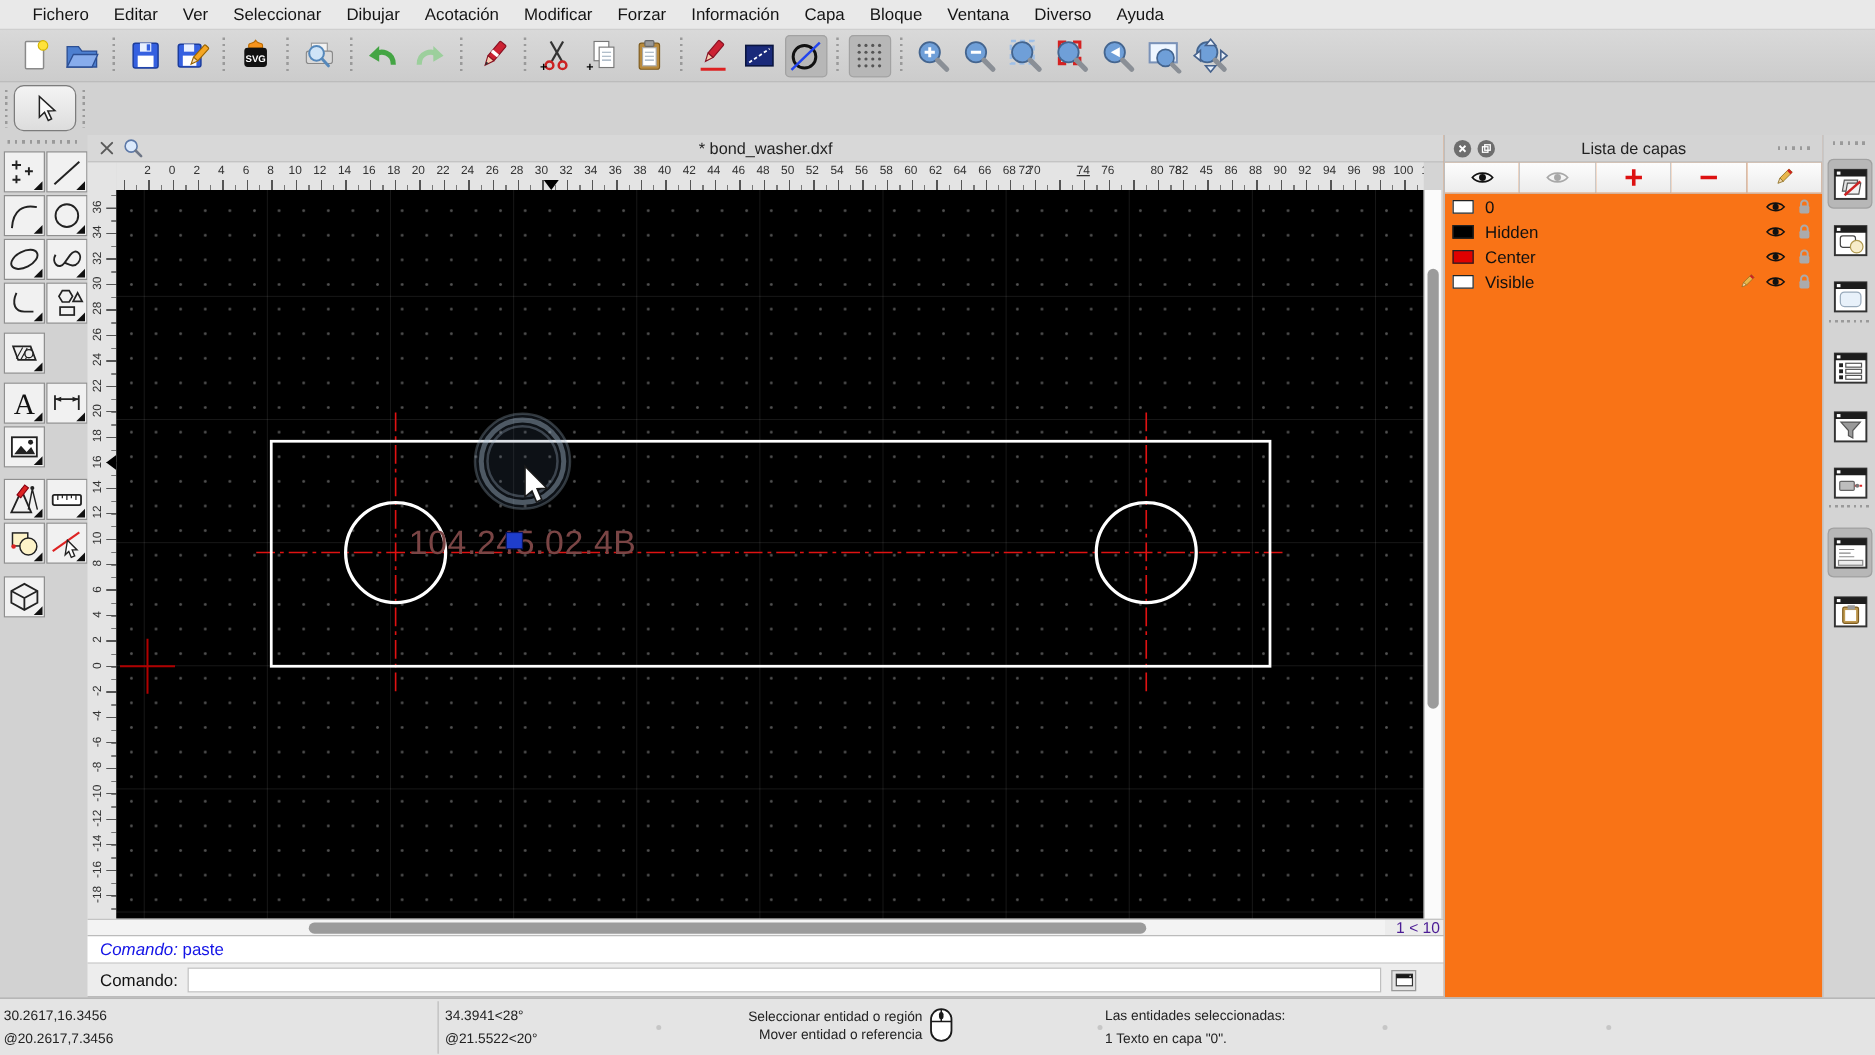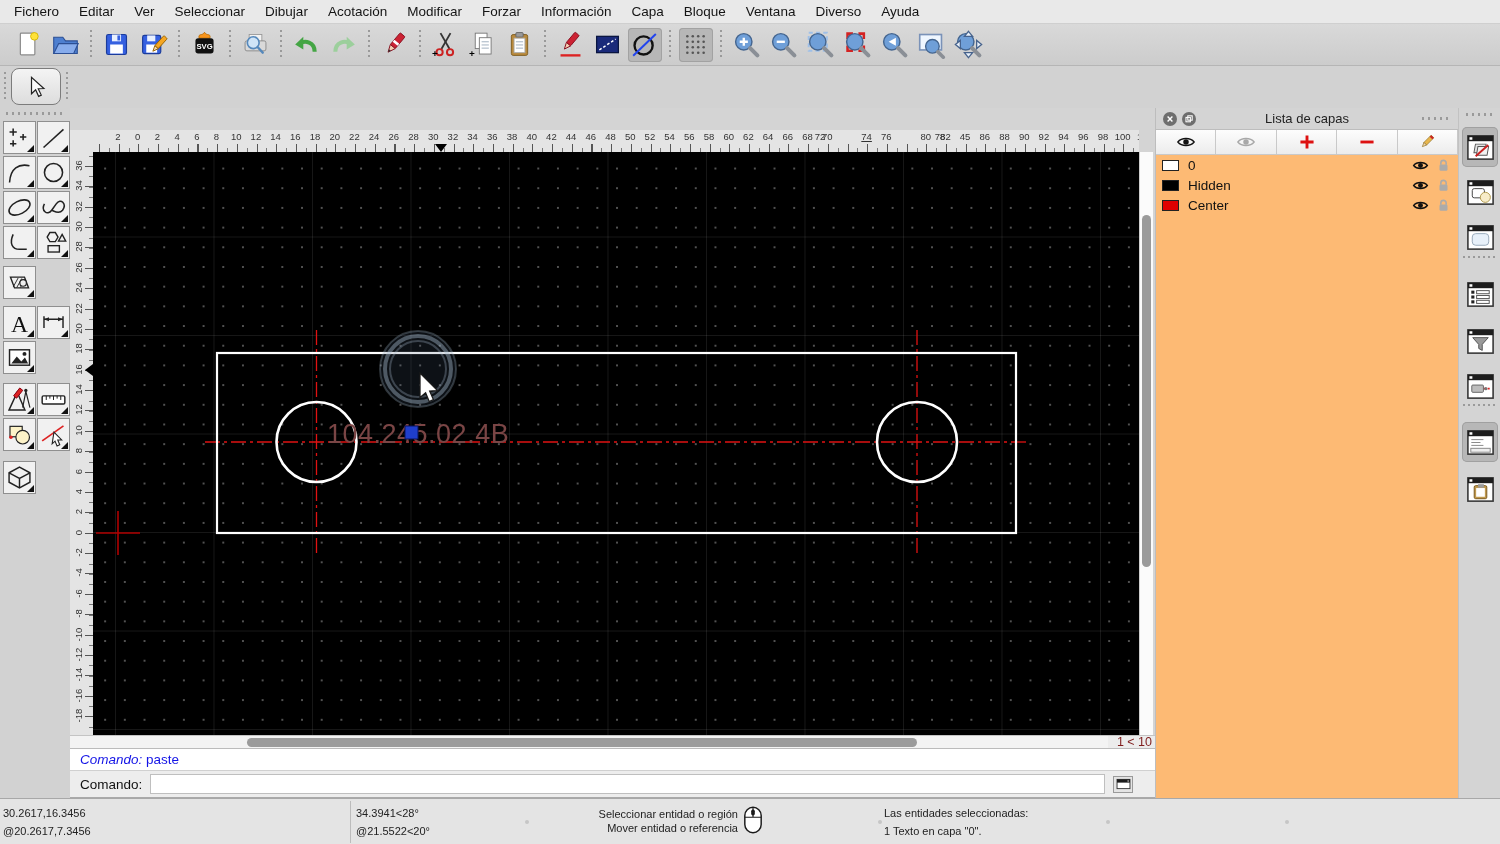--- a/index.html
+++ b/index.html
@@ -2,21 +2,21 @@
 <html><head>
 <meta charset="utf-8">
 <style>
   * { margin:0; padding:0; box-sizing:border-box; }
   html,body { width:1500px; height:844px; overflow:hidden; background:#d4d4d4;
     font-family:"Liberation Sans", sans-serif; }
   #app { position:relative; width:1500px; height:844px; background:#d4d4d4; }
 
   
   .menubar { position:absolute; left:0; top:0; width:1500px; height:24px;
-    background:#e9e9e9; border-bottom:1px solid #cfcfcf; display:flex; align-items:center; padding-left:4px; }
+    background:#e9e9e9; border-bottom:1px solid #cfcfcf; display:flex; align-items:center; padding-left:16px; }
   .menu-item { font-size:13.5px; color:#141414; padding:0 10px; height:24px; line-height:24px; cursor:default; }
 
   
   .toolbar { position:absolute; left:0; top:24px; width:1500px; height:42px;
     background:linear-gradient(#d9d9d9,#cccccc); border-bottom:1px solid #b5b5b5;
     display:flex; align-items:center; padding-left:10px; }
   .tb-btn { width:34px; height:34px; display:flex; align-items:center; justify-content:center;
     margin:0 1.5px; border-radius:4px; }
   .tb-btn svg { width:29px; height:29px; }
   .tb-btn.pressed { background:#b7b7b7; box-shadow:inset 0 0 0 1px #a2a2a2; }
@@ -74,36 +74,36 @@
     background-size:98.5px 98.5px, 98.5px 98.5px, 19.7px 19.7px;
     background-position:22px 85.5px, 22px 85.5px, 2.3px 6.7px; }
   .canvas svg { position:absolute; left:0; top:0; }
   .cl { stroke:#e01212; stroke-width:1.3; stroke-dasharray:15 4 3 4; fill:none; }
 
   .vscroll { position:absolute; left:1139px; top:152px; width:14px; height:583px; background:#fbfbfb; border-left:1px solid #ccc; }
   .vthumb { position:absolute; left:2px; top:63px; width:9px; height:352px; background:#9b9b9b; border-radius:5px; }
   .hscroll { position:absolute; left:70px; top:735px; width:1038px; height:13px; background:#f3f3f3; border-top:1px solid #c4c4c4; }
   .hthumb { position:absolute; left:177px; top:2px; width:670px; height:9px; background:#9b9b9b; border-radius:5px; }
   .scale-ind { position:absolute; left:1108px; top:735px; width:47px; height:13px; background:#ececec; border-top:1px solid #c4c4c4;
-    font-size:12.5px; color:#7f1d1d; text-align:right; padding-right:3px; line-height:13px; }
+    font-size:12.5px; color:#4c1d95; text-align:right; padding-right:3px; line-height:13px; }
 
   .cmd-history { position:absolute; left:70px; top:748px; width:1085px; height:22px; background:#fff;
     border-top:1px solid #bbb; font-size:13.5px; line-height:22px; padding-left:10px; }
   .cmd-i { color:#1414e6; font-style:italic; }
   .cmd-v { color:#1414e6; }
   .cmd-row { position:absolute; left:70px; top:770px; width:1085px; height:28px; background:#ededed;
     border-top:1px solid #d0d0d0; border-bottom:1px solid #aaa; display:flex; align-items:center; padding-left:10px; }
   .cmd-label { font-size:13.5px; color:#111; margin-right:8px; }
   .cmd-input { flex:0 0 955px; height:20px; border:1px solid #bfbfbf; background:#fff; font-size:13px; padding:0 4px; outline:none; }
   .detach-btn { width:20px; height:17px; margin-left:8px; border:1px solid #9a9a9a; background:#e4e4e4;
     display:flex; align-items:center; justify-content:center; }
   .detach-btn svg { width:15px; height:12px; }
 
   
-  .rightpanel { position:absolute; left:1155px; top:108px; width:303px; height:690px; background:#fdba74; border-left:1px solid #bdbdbd; }
+  .rightpanel { position:absolute; left:1155px; top:108px; width:303px; height:690px; background:#f97316; border-left:1px solid #bdbdbd; }
   .panel-title { position:relative; height:22px; background:#d4d4d4; border-bottom:1px solid #bdbdbd; }
   .ptitle { position:absolute; left:0; right:0; text-align:center; font-size:13px; color:#222; line-height:21px; }
   .pbtn { position:absolute; top:4px; width:14px; height:14px; border-radius:50%; background:#6e6e6e;
     display:flex; align-items:center; justify-content:center; }
   .pbtn svg { width:8px; height:8px; }
   .pbtn.b2 { left:26px; }
   .pbtn.b1 { left:7px; }
   .ptitle-grip { position:absolute; right:6px; top:9px; width:30px; height:3px;
     background-image:repeating-linear-gradient(90deg,#9a9a9a 0 2px, transparent 2px 6px); }
   .panel-toolbar { display:flex; height:25px; border-bottom:1px solid #c9c9c9; }
@@ -462,20 +462,30 @@
         </svg>
       </div>
       <div class="pal-btn" style="left: 3px; top: 353px;">
         <svg viewBox="0 0 32 32">
           <path d="M16 4.5 L27.5 10.8 V21.2 L16 27.5 L4.5 21.2 V10.8z" fill="none" stroke="#222" stroke-width="1.6"></path>
           <path d="M4.5 10.8 L16 17 L27.5 10.8 M16 17 V27.5" fill="none" stroke="#222" stroke-width="1.6"></path>
         </svg>
       </div>
     </div>
 
+  <div class="tabbar">
+    <span class="doctitle">* bond_washer.dxf</span>
+    <svg class="tab-close" viewBox="0 0 32 32">
+        <path d="M7 7 L25 25 M25 7 L7 25" stroke="#5a5a5a" stroke-width="3.4" stroke-linecap="round"></path>
+      </svg>
+    <svg class="tab-zoomicon" viewBox="0 0 32 32">
+        <circle cx="13" cy="13" r="9" fill="#dceafc" stroke="#5d79a8" stroke-width="2.4"></circle>
+        <line x1="20" y1="20" x2="28" y2="28" stroke="#6e7686" stroke-width="4" stroke-linecap="round"></line>
+      </svg>
+  </div>
 
   <div class="ruler-corner"></div>
   <div class="ruler-top" id="rulerTop">
       <span style="left: 25px;">2</span>
       <span style="left: 44.7px;">0</span>
       <span style="left: 64.4px;">2</span>
       <span style="left: 84.1px;">4</span>
       <span style="left: 103.8px;">6</span>
       <span style="left: 123.5px;">8</span>
       <span style="left: 143.2px;">10</span>
@@ -688,20 +698,39 @@
           <div class="layer-name">Center</div>
           <div class="lr-icon"><svg viewBox="0 0 32 32">
               <path d="M3 16 C9 8.5 23 8.5 29 16 C23 23.5 9 23.5 3 16z" fill="none" stroke="#111" stroke-width="2.4"></path>
               <circle cx="16" cy="16" r="4.6" fill="#111"></circle>
             </svg></div>
           <div class="lr-icon"><svg viewBox="0 0 32 32">
               <rect x="8.5" y="14" width="15" height="12" rx="2.5" fill="#ababab"></rect>
               <path d="M11 14.5 v-3.2 a5 5 0 0 1 10 0 v3.2" fill="none" stroke="#ababab" stroke-width="3"></path>
             </svg></div>
         </div>
+        <div class="layer-row">
+          <div class="layer-swatch" style="background: rgb(255, 255, 255);"></div>
+          <div class="layer-name">Visible</div>
+          <div class="lr-icon"><svg viewBox="0 0 32 32">
+              <g transform="rotate(45 16 16)">
+                <rect x="13" y="3.5" width="6" height="16.5" fill="#e8b64c" stroke="#8a6a1a"></rect>
+                <rect x="13" y="3.5" width="6" height="3.4" fill="#c22"></rect>
+                <path d="M13 20 h6 L16 26.5z" fill="#f4d9b0" stroke="#8a6a1a"></path>
+              </g>
+            </svg></div>
+          <div class="lr-icon"><svg viewBox="0 0 32 32">
+              <path d="M3 16 C9 8.5 23 8.5 29 16 C23 23.5 9 23.5 3 16z" fill="none" stroke="#111" stroke-width="2.4"></path>
+              <circle cx="16" cy="16" r="4.6" fill="#111"></circle>
+            </svg></div>
+          <div class="lr-icon"><svg viewBox="0 0 32 32">
+              <rect x="8.5" y="14" width="15" height="12" rx="2.5" fill="#ababab"></rect>
+              <path d="M11 14.5 v-3.2 a5 5 0 0 1 10 0 v3.2" fill="none" stroke="#ababab" stroke-width="3"></path>
+            </svg></div>
+        </div>
       </div>
   </div>
 
   <div class="dockstrip" id="dockstrip">
     <div class="dock-grip"></div>
   <div class="dock-btn pressed" style="top: 19px;">
         <svg viewBox="0 0 32 32">
           <rect x="3" y="4" width="26" height="24" fill="#fff" stroke="#333" stroke-width="1.6"></rect>
           <rect x="3" y="4" width="26" height="5.5" fill="#1d1d1d"></rect>
           <rect x="4.6" y="5.4" width="3" height="2.6" fill="#fff"></rect>

